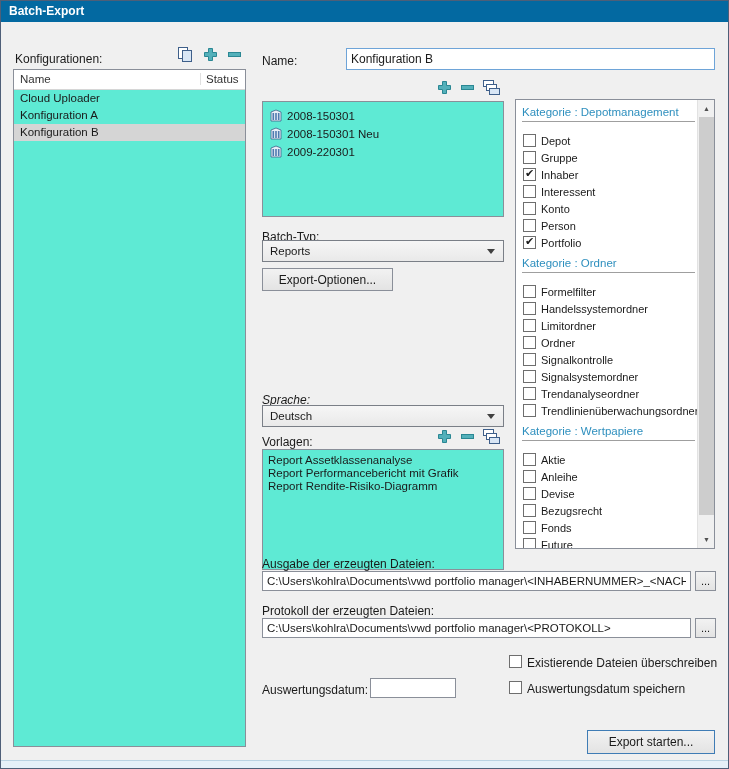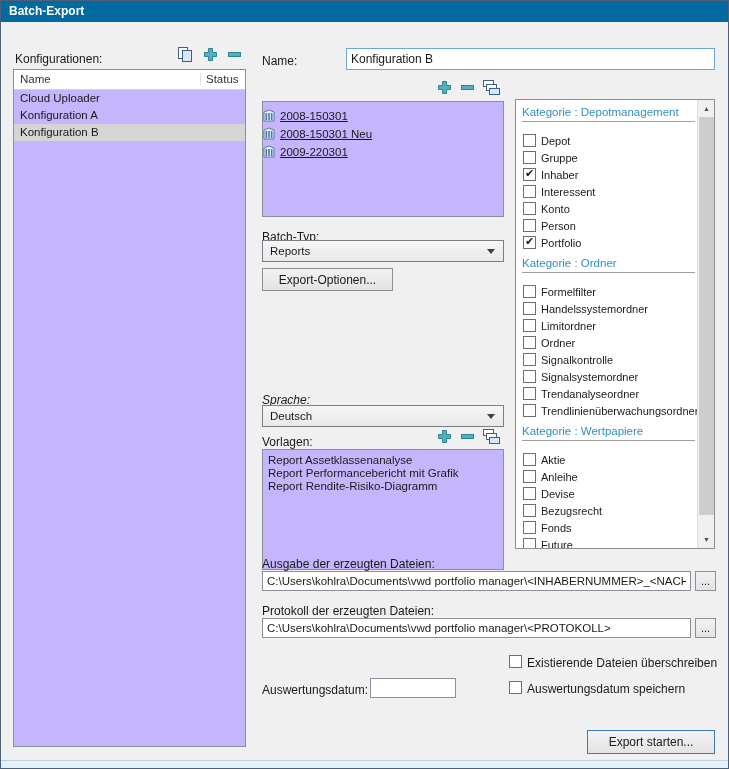--- a/index.html
+++ b/index.html
@@ -3,21 +3,21 @@
 <meta charset="utf-8">
 <style>
   * { margin:0; padding:0; box-sizing:border-box; }
   html,body { width:729px; height:769px; }
   body { font-family:"Liberation Sans", sans-serif; font-size:12px; color:#1a1a1a; background:#fff; }
   .window { position:relative; width:729px; height:769px; background:#f0f0f0; border:1px solid #4e5f78; overflow:hidden; }
   .titlebar { position:absolute; left:0; top:0; right:0; height:21px; background:#0369a1; color:#fff; font-weight:bold; line-height:21px; padding-left:8px; font-size:12px; }
   .window-footer { position:absolute; left:0; right:0; bottom:0; height:8px; background:#e5f0f8; border-top:1px solid #b9d2e2; }
 
   .label { position:absolute; white-space:nowrap; font-size:12px; color:#1a1a1a; }
-  .listbox { position:absolute; background:#c4b5fd; border:1px solid #8a8f99; overflow:hidden; font-size:11.5px; }
+  .listbox { position:absolute; background:#5eead4; border:1px solid #8a8f99; overflow:hidden; font-size:11.5px; }
 
   
   .list-header { position:relative; height:20px; border-bottom:1px solid #d6d6d6; background:#fff; }
   .list-header .col-name { position:absolute; left:6px; top:3px; color:#333; }
   .list-header .col-status { position:absolute; left:186px; top:3px; color:#333; border-left:1px solid #e0e0e0; padding-left:5px; }
   .cfg-row { position:relative; height:17px; line-height:17px; padding-left:6px; white-space:nowrap; cursor:default; }
   .cfg-row.selected { background:#d5d5d5; }
   .cfg-status { position:absolute; left:191px; top:0; }
 
   
@@ -30,21 +30,21 @@
   
   .combo { position:absolute; background:linear-gradient(#f6f6f6,#e9e9e9); border:1px solid #7a7f87; display:flex; align-items:center; padding-left:7px; font-size:11.5px; cursor:default; }
   .combo-arrow { position:absolute; right:8px; top:8px; width:0; height:0; border-left:4px solid transparent; border-right:4px solid transparent; border-top:5px solid #404040; }
 
   
   .btn { position:absolute; background:linear-gradient(#f2f2f2,#e3e3e3); border:1px solid #8a8f99; font-family:"Liberation Sans",sans-serif; font-size:12px; color:#1a1a1a; display:flex; align-items:center; justify-content:center; cursor:pointer; }
   .btn.default { border:1px solid #3f7cb5; }
   .btn.small { font-size:11px; }
 
   
-  .obj-row { display:flex; align-items:center; gap:5px; height:18px; padding-left:0; white-space:nowrap;text-decoration:underline; }
+  .obj-row { display:flex; align-items:center; gap:5px; height:18px; padding-left:7px; white-space:nowrap; }
   .tpl-row { height:13px; line-height:13px; padding-left:5px; white-space:nowrap; }
   .tpl-list { padding-top:4px; }
   .obj-list { padding-top:5px; }
 
   
   .cat-panel { position:absolute; background:#fff; border:1px solid #8a8f99; }
   .cat-content { position:absolute; left:0; top:0; right:17px; bottom:0; padding:5px 0 0 0; overflow:hidden; }
   .cat-header { margin:0 2px 10px 6px; height:17px; line-height:15px; color:#2e8fbe; font-size:11.5px; border-bottom:1px solid #9f9f9f; white-space:nowrap; }
   .cat-header.spaced { margin-top:5px; }
   .cat-row { display:flex; align-items:center; gap:5px; height:17px; padding-left:7px; font-size:11px; white-space:nowrap; }

